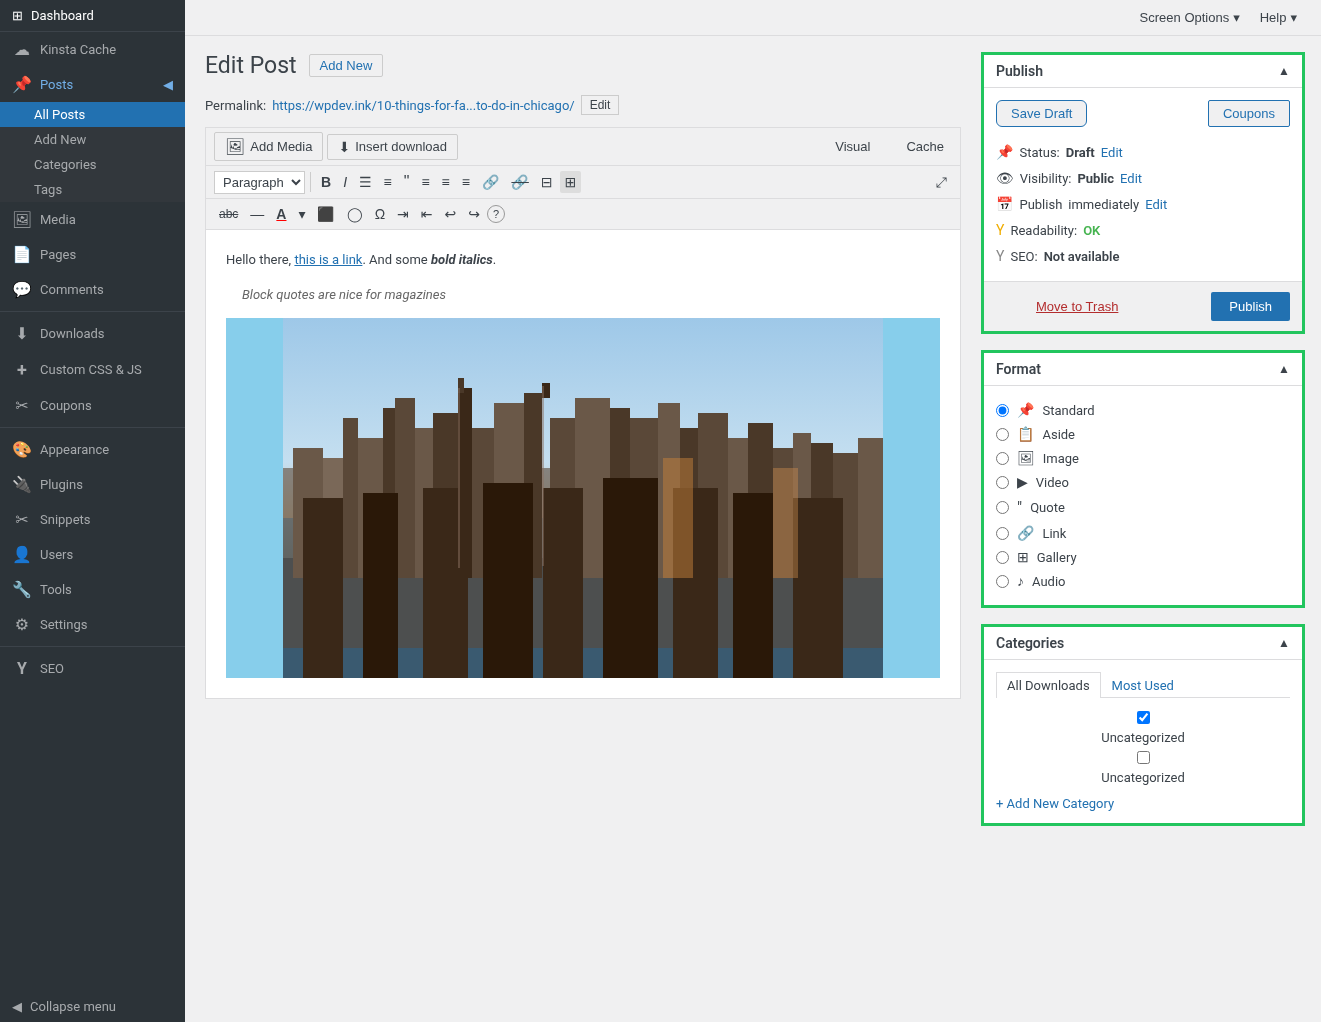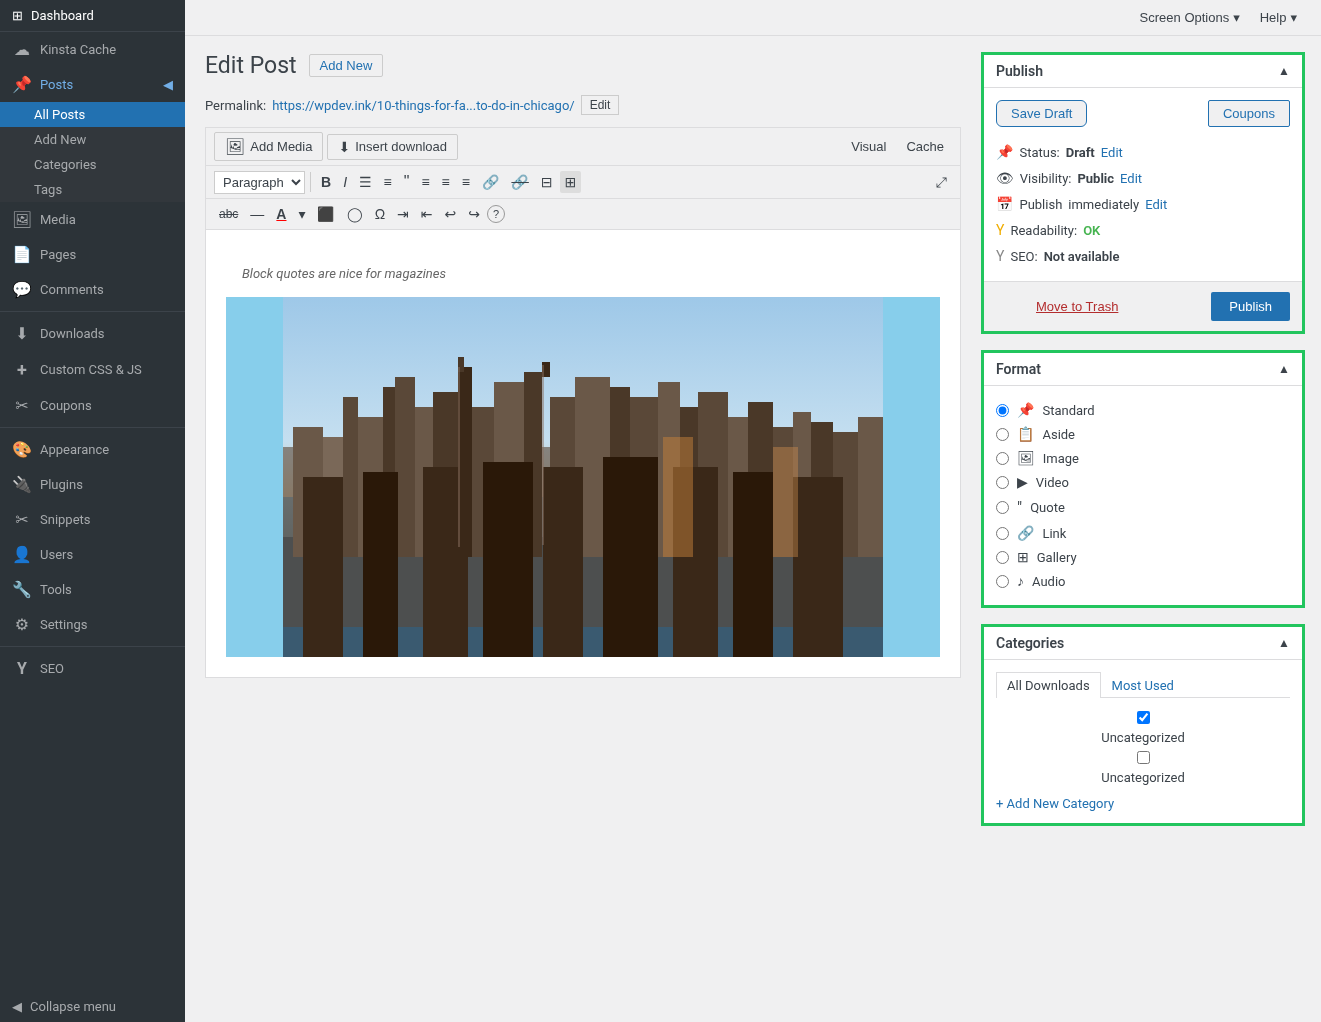--- a/index.html
+++ b/index.html
@@ -33,21 +33,21 @@
     .post-title-input { width: 100%; border: 1px solid #dcdcde; padding: 8px 12px; font-size: 22px; margin-bottom: 8px; color: #3c434a; outline: none; }
 
     .permalink { font-size: 13px; color: #3c434a; margin-bottom: 12px; display: flex; align-items: center; gap: 6px; }
     .permalink a { color: #2271b1; text-decoration: none; }
     .permalink-edit-btn { border: 1px solid #ccc; background: #f0f0f1; padding: 2px 8px; cursor: pointer; font-size: 12px; color: #3c434a; }
 
     
     .editor-toolbar { border: 1px solid #dcdcde; border-bottom: none; background: #f0f0f1; }
     .toolbar-row1 { display: flex; align-items: center; justify-content: space-between; padding: 4px 8px; }
     .toolbar-left { display: flex; align-items: center; gap: 4px; }
-    .toolbar-right { display: flex; gap: 4px; }
+    .toolbar-right { display: flex; gap: 20px; }
     .media-btn { display: flex; align-items: center; gap: 5px; background: #f0f0f1; border: 1px solid #ccc; padding: 4px 10px; cursor: pointer; font-size: 13px; color: #3c434a; border-radius: 2px; }
     .tab-btn { background: none; border: none; padding: 4px 8px; cursor: pointer; font-size: 13px; color: #3c434a; }
     .toolbar-row2 { display: flex; align-items: center; padding: 4px 8px; gap: 2px; border-top: 1px solid #dcdcde; }
     .tb-select { border: 1px solid #ccc; background: #fff; padding: 2px 4px; font-size: 13px; color: #3c434a; cursor: pointer; }
     .tb-btn { background: none; border: none; padding: 3px 5px; cursor: pointer; color: #3c434a; font-size: 14px; border-radius: 2px; }
     .tb-sep { width: 1px; height: 20px; background: #ccc; margin: 0 3px; }
     .toolbar-row3 { display: flex; align-items: center; padding: 4px 8px; gap: 2px; border-top: 1px solid #dcdcde; }
 
     
     .editor-body { border: 1px solid #dcdcde; background: #fff; padding: 20px; min-height: 300px; }
@@ -268,20 +268,23 @@
           <button class="tb-btn">⇤</button>
           <button class="tb-btn">↩</button>
           <button class="tb-btn">↪</button>
           <button class="tb-btn" style="border:1px solid #999;border-radius:50%;width:18px;height:18px;font-size:11px;padding:0;display:flex;align-items:center;justify-content:center;">?</button>
         </div>
       </div>
 
       
       <div class="editor-body">
         <div class="editor-content">
+          <p>
+            Hello there, <a href="#">this is a link</a>. And some <strong><em>bold italics</em></strong>.
+          </p>
           <blockquote>
             <em>Block quotes are nice for magazines</em>
           </blockquote>
 
           <div class="chicago-img">
             <svg width="100%" height="100%" viewBox="0 0 600 360" xmlns="http://www.w3.org/2000/svg">
 
               <defs>
                 <linearGradient id="skyGrad" x1="0" y1="0" x2="0" y2="1">
                   <stop offset="0%" stop-color="#9ec8e8"></stop>

